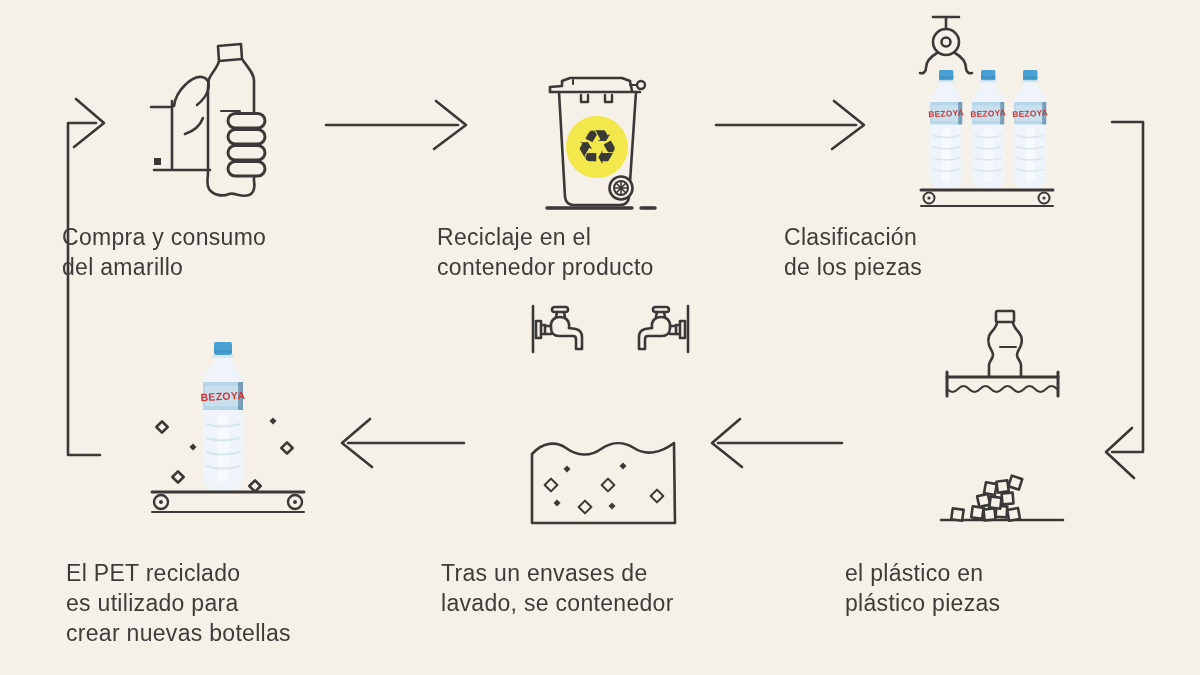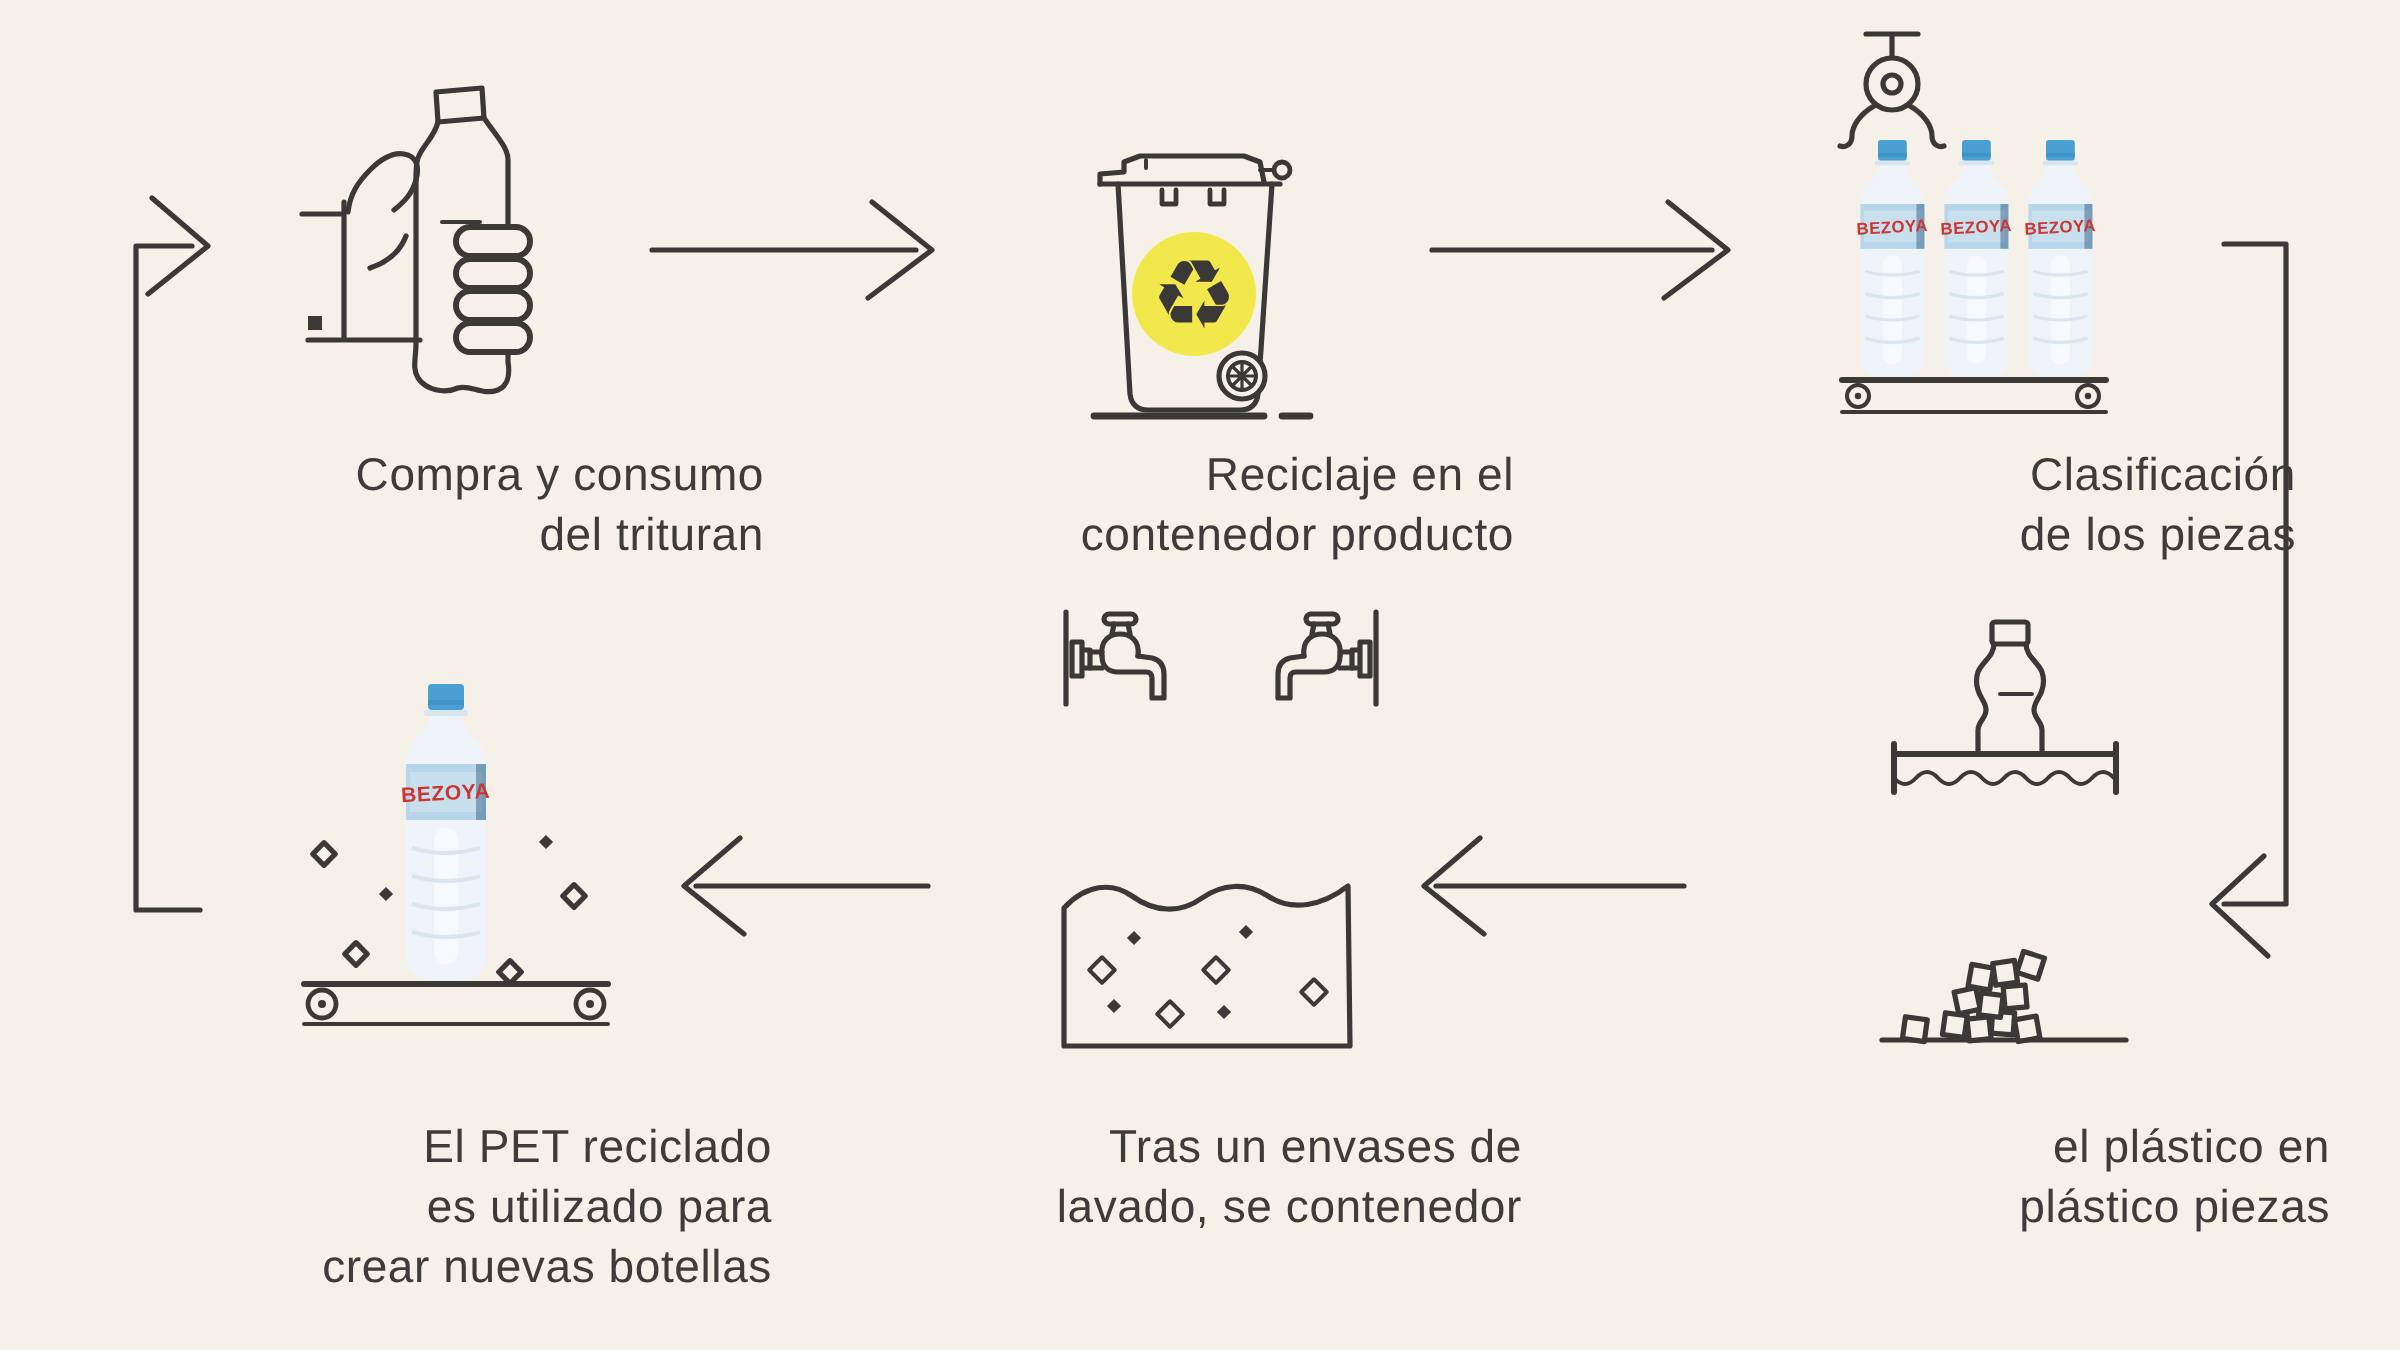--- a/index.html
+++ b/index.html
@@ -10,21 +10,21 @@
     overflow:hidden;
     font-family:"Liberation Sans", sans-serif;
   }
   #art{position:absolute;left:0;top:0;}
   .ln{stroke:var(--line,#3a3938);fill:none;stroke-width:2.6;stroke-linecap:round;stroke-linejoin:round;}
   .ln-thick{stroke-width:3.4;}
   .ln-thin{stroke-width:2;}
   .fill-bg{fill:var(--background,#f5f1e8);}
   .fill-line{fill:var(--line,#3a3938);stroke:none;}
   .label{
-    position:absolute;text-align:right;
+    position:absolute;text-align:left;
     font-size:23px;line-height:30px;letter-spacing:0.3px;
     color:var(--text,#3d3c3a);
   }
   .bez-text{
     font-family:"Liberation Sans", sans-serif;
     font-weight:bold;
   }
   .recycle-glyph{
     font-family:"DejaVu Sans", sans-serif;
   }
@@ -202,27 +202,27 @@
       <circle cx="161" cy="502" r="7" class="fill-bg" stroke-width="2.4"></circle>
       <circle cx="161" cy="502" r="2" class="fill-line"></circle>
       <circle cx="295" cy="502" r="7" class="fill-bg" stroke-width="2.4"></circle>
       <circle cx="295" cy="502" r="2" class="fill-line"></circle>
     </g>
   </g>
 </svg>
 
 <div class="label" style="left:62px;top:222px;width:320px">
   <div>Compra y consumo</div>
-  <div>del trituran</div>
+  <div>del amarillo</div>
 </div>
 <div class="label" style="left:437px;top:222px;width:320px">
   <div>Reciclaje en el</div>
   <div>contenedor producto</div>
 </div>
-<div class="label" style="left:828px;top:222px;width:320px">
+<div class="label" style="left:784px;top:222px;width:320px">
   <div>Clasificación</div>
   <div>de los piezas</div>
 </div>
 <div class="label" style="left:845px;top:558px;width:320px">
   <div>el plástico en</div>
   <div>plástico piezas</div>
 </div>
 <div class="label" style="left:441px;top:558px;width:320px">
   <div>Tras un envases de</div>
   <div>lavado, se contenedor</div>

